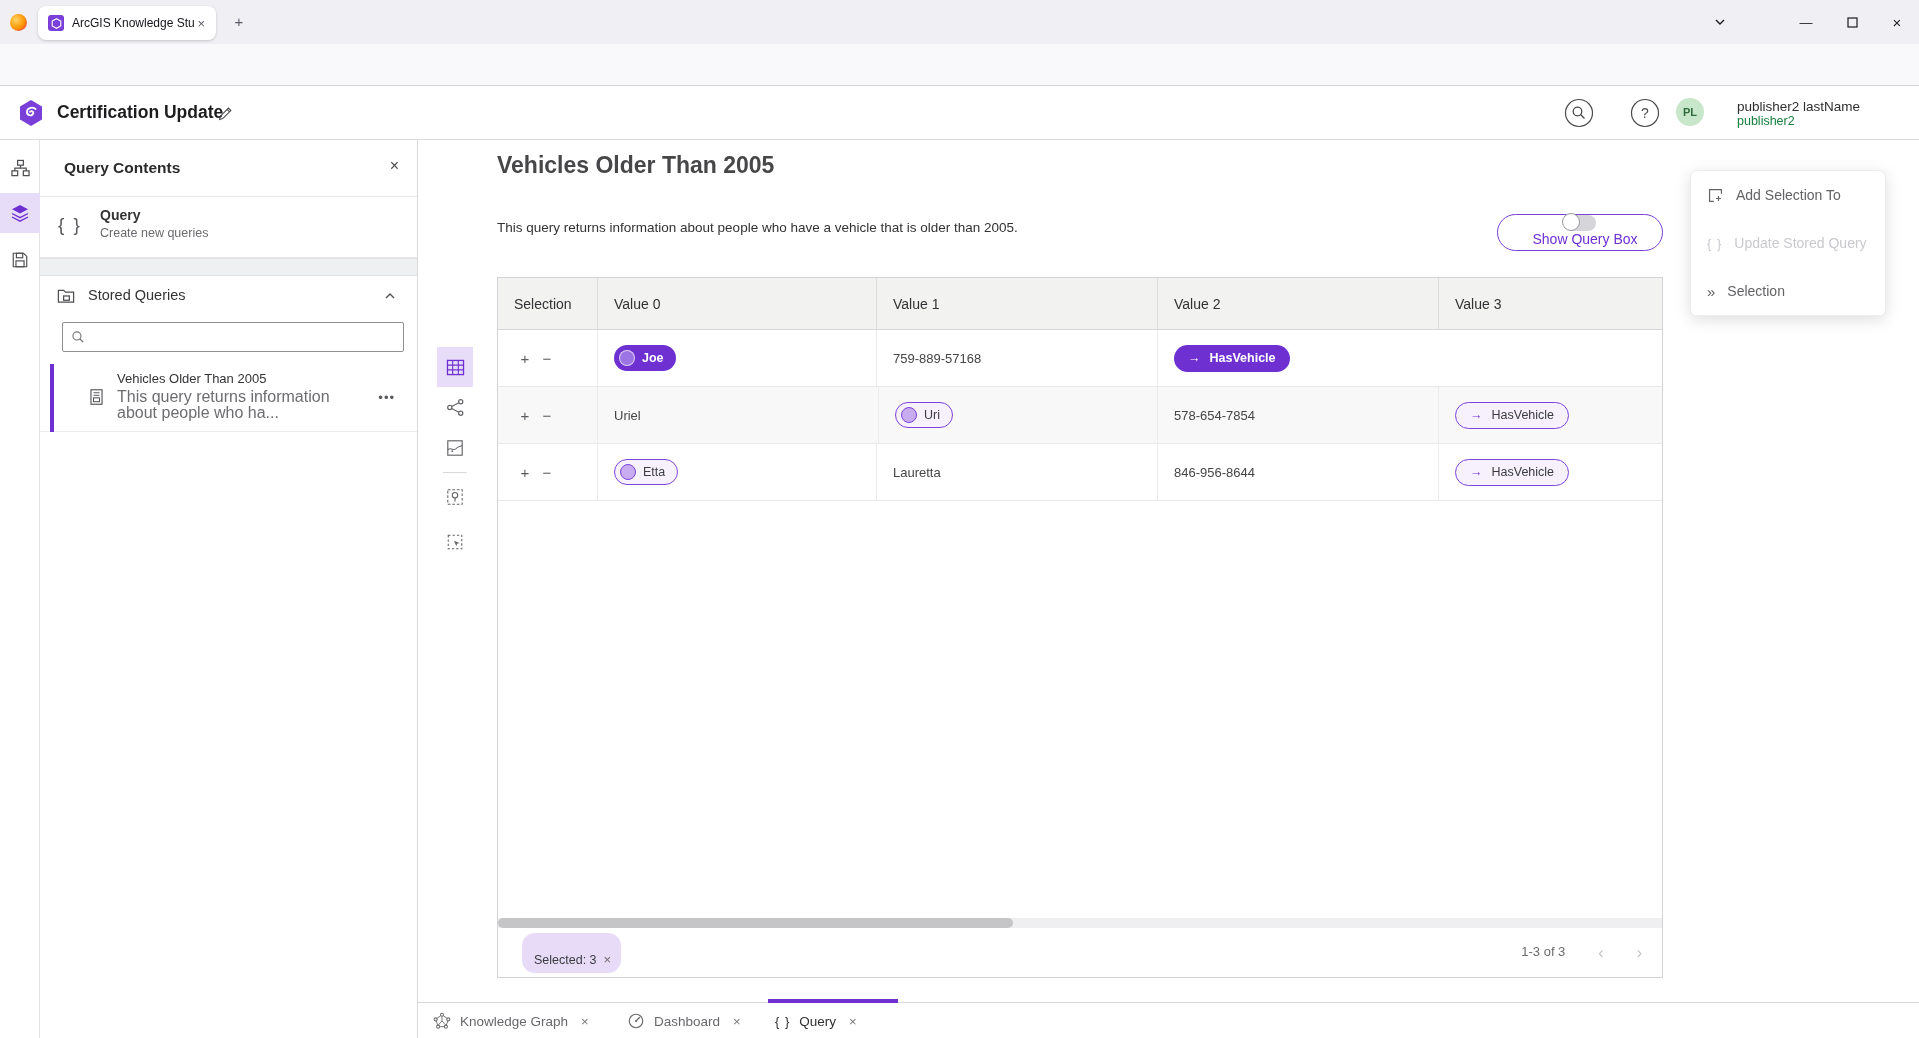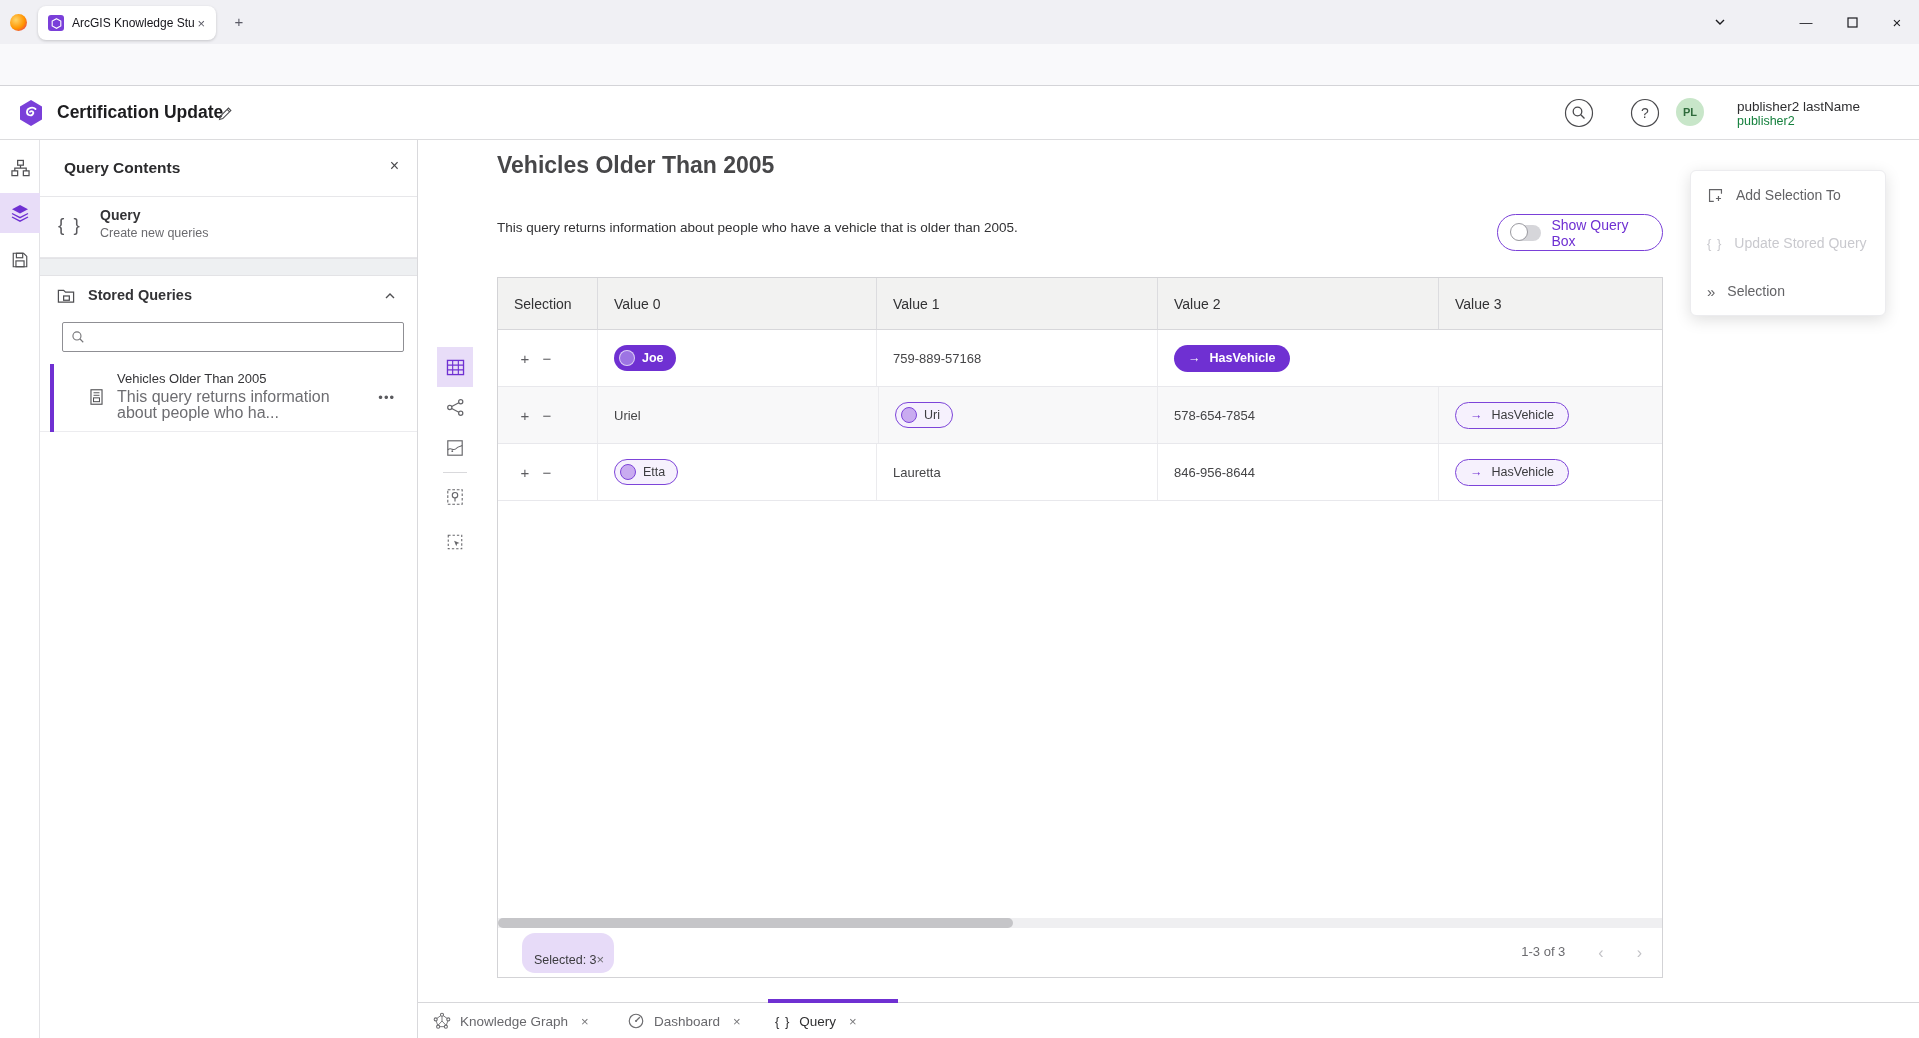--- a/index.html
+++ b/index.html
@@ -42,34 +42,34 @@
   .panel { position:absolute; left:40px; top:140px; width:378px; height:898px; background:#fff; border-right:1px solid #d9d9dc; }
   .panelhead { position:absolute; left:0; top:0; width:100%; height:57px; border-bottom:1px solid #e7e7ea; }
   .paneltitle { position:absolute; left:24px; top:19px; font-size:15.5px; font-weight:600; color:#2b2b2d; }
   .panelclose { position:absolute; right:18px; top:17px; font-size:16px; color:#4a4a4d; }
   .queryitem { position:absolute; left:0; top:57px; width:100%; height:61px; border-bottom:1px solid #e7e7ea; }
   .braces { font-size:19px; color:#5a5a5e; letter-spacing:2px; }
   .itemtitle { font-size:14px; font-weight:600; color:#333336; }
   .itemsub { font-size:12.5px; color:#6b6b6f; margin-top:3px; }
   .graystrip { position:absolute; left:0; top:118px; width:377px; height:18px; background:#eef0f2; border-top:1px solid #e3e3e6; border-bottom:1px solid #e3e3e6; }
   .storedhead { position:absolute; left:0; top:136px; width:100%; height:40px; }
-  .storedtitle { position:absolute; left:48px; top:11px; font-size:14.5px; font-weight:700; color:#333336; }
+  .storedtitle { position:absolute; left:48px; top:11px; font-size:14.5px; font-weight:400; color:#333336; }
   .searchbox { position:absolute; left:22px; top:182px; width:342px; height:30px; border:1px solid #8f8f94; border-radius:2px; background:#fff; display:flex; align-items:center; padding:0 8px; }
   .searchbox input { border:none; outline:none; flex:1; font-size:13px; margin-left:6px; font-family:"Liberation Sans",sans-serif; }
   .storeditem { position:absolute; left:0; top:224px; width:377px; height:68px; border-bottom:1px solid #ececef; }
   .selbar { position:absolute; left:10px; top:0; width:4px; height:68px; background:#6f30d2; }
   .si-title { position:absolute; left:77px; top:7px; font-size:13px; color:#333336; }
   .si-desc { position:absolute; left:77px; top:25px; width:228px; font-size:16px; line-height:16px; color:#6d6d71; }
   .si-menu { position:absolute; right:22px; top:26px; font-size:13px; color:#5a5a5e; letter-spacing:1px; }
 
   
   .main { position:absolute; left:418px; top:140px; width:1501px; height:862px; background:#fff; }
   .vtitle { position:absolute; left:79px; top:12px; font-size:23px; font-weight:600; color:#474749; }
   .vdesc { position:absolute; left:79px; top:80px; font-size:13.5px; color:#323234; }
-  .toggle { position:absolute; left:1079px; top:74px; width:166px; height:37px; border:1.5px solid #7a40d8; border-radius:19px; display:flex; align-items:center; padding:0 14px; }
+  .toggle { position:absolute; left:1079px; top:74px; width:166px; height:37px; border:1.5px solid #7a40d8; border-radius:19px; display:flex; align-items:center; padding:0 14px;flex-direction:column; }
   .track { width:32px; height:16px; border-radius:8px; background:#d6d6da; position:relative; }
   .knob { position:absolute; left:-2px; top:-2px; width:18px; height:18px; border-radius:50%; background:#fff; border:1px solid #9a9aa0; }
   .togglelabel { margin-left:10px; font-size:14px; color:#6f30d2; }
 
   .tool { position:absolute; left:19px; width:36px; height:40px; display:flex; align-items:center; justify-content:center; color:#66666a; }
   .tool.sel { background:#e8ddf8; color:#6f30d2; }
   .tooldiv { position:absolute; left:25px; top:332px; width:24px; height:1px; background:#d9d9dc; }
 
   
   .card { position:absolute; left:79px; top:137px; width:1166px; height:701px; border:1px solid #d3d3d6; background:#fff; }
@@ -88,21 +88,21 @@
   .pill.efill .dot { background:#9d74e3; border:1px solid rgba(255,255,255,.65); }
   .pill.elight { background:#f6f1fd; border:1.5px solid #7d44d9; color:#3d3d40; }
   .pill.elight .dot { background:#c9abf0; border:1px solid #7d44d9; }
   .rpill { height:27px; border-radius:14px; display:inline-flex; align-items:center; padding:0 14px; font-size:12.5px; gap:9px; }
   .rpill.rfill { background:#6f30d2; color:#fff; font-weight:600; }
   .rpill.rlight { background:#f6f1fd; border:1.5px solid #7d44d9; color:#3a3a3d; }
   .rpill.rlight .arr { color:#6f30d2; }
   .hscroll { position:absolute; left:0; top:640px; width:1164px; height:10px; background:#efeff1; }
   .hthumb { position:absolute; left:0; top:0; width:515px; height:10px; background:#c5c5c8; border-radius:5px; }
   .cfooter { position:absolute; left:0; top:650px; width:1164px; height:49px; display:flex; align-items:center; justify-content:space-between; padding:0 20px 0 24px; }
-  .chip { height:40px; border-radius:13px; background:#e7dbf8; display:inline-flex; align-items:center; padding:14px 10px 0 12px; font-size:12.5px; color:#3b3b3e; }
+  .chip { height:40px; border-radius:13px; background:#e7dbf8; display:inline-flex; align-items:center; padding:14px 10px 0 12px; font-size:12.5px; color:#3b3b3e; gap:7px; }
   .chip .x { color:#6b6b6f; font-size:13px; }
   .pager { display:flex; align-items:flex-start; gap:33px; font-size:13px; color:#6b6b6f; }
   .pgbtn { color:#c3c3c7; font-size:16px; }
 
   
   .ctxmenu { position:absolute; left:1690px; top:170px; width:196px; height:146px; background:#fff; border:1px solid #ececef; border-radius:6px; box-shadow:0 4px 16px rgba(0,0,0,.13); z-index:5; }
   .ctxitem { height:48px; display:flex; align-items:center; padding-left:16px; gap:12px; font-size:14px; color:#636366; }
   .ctxitem.disabled { color:#c9c9ce; }
 
   

